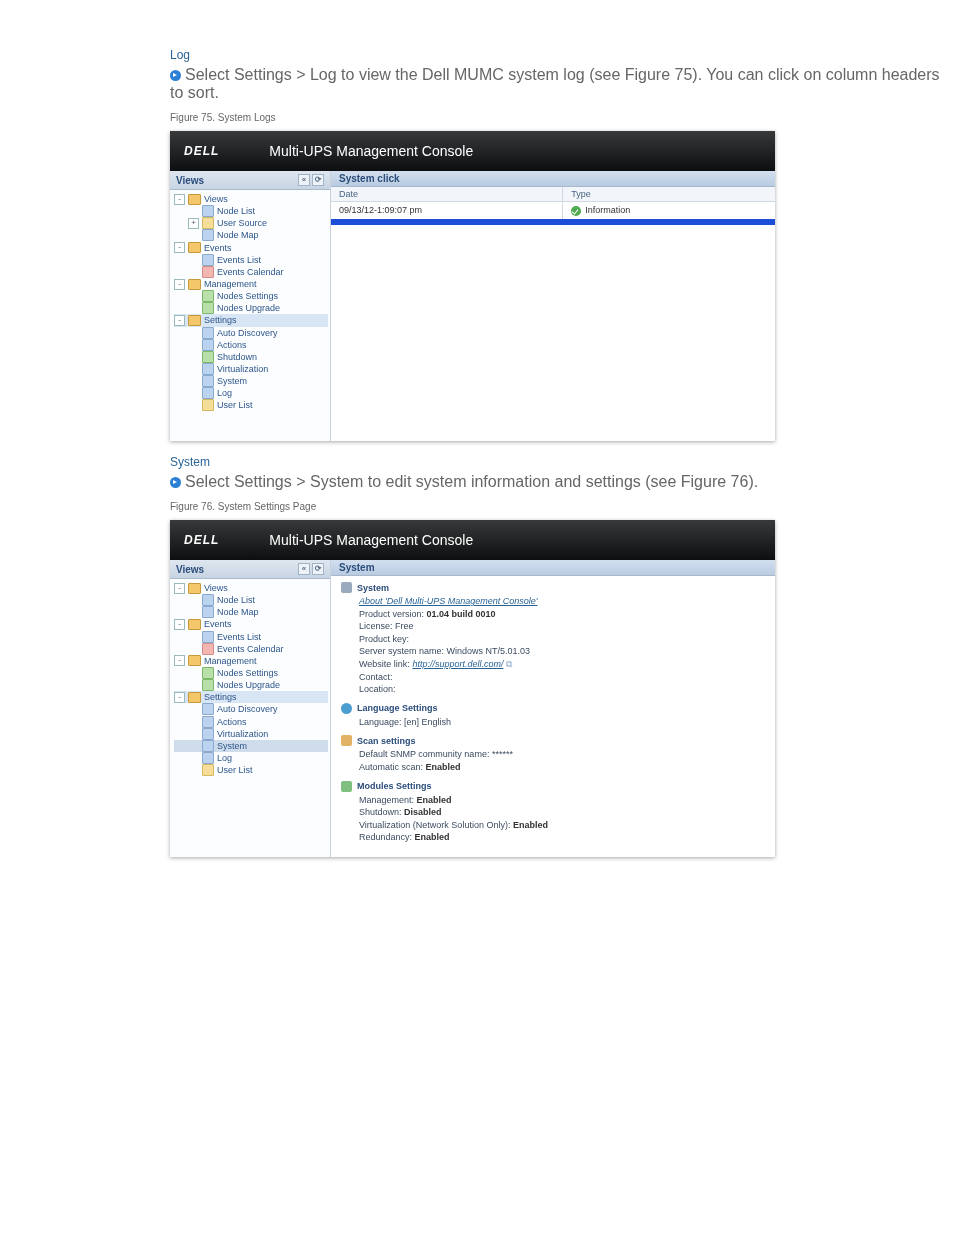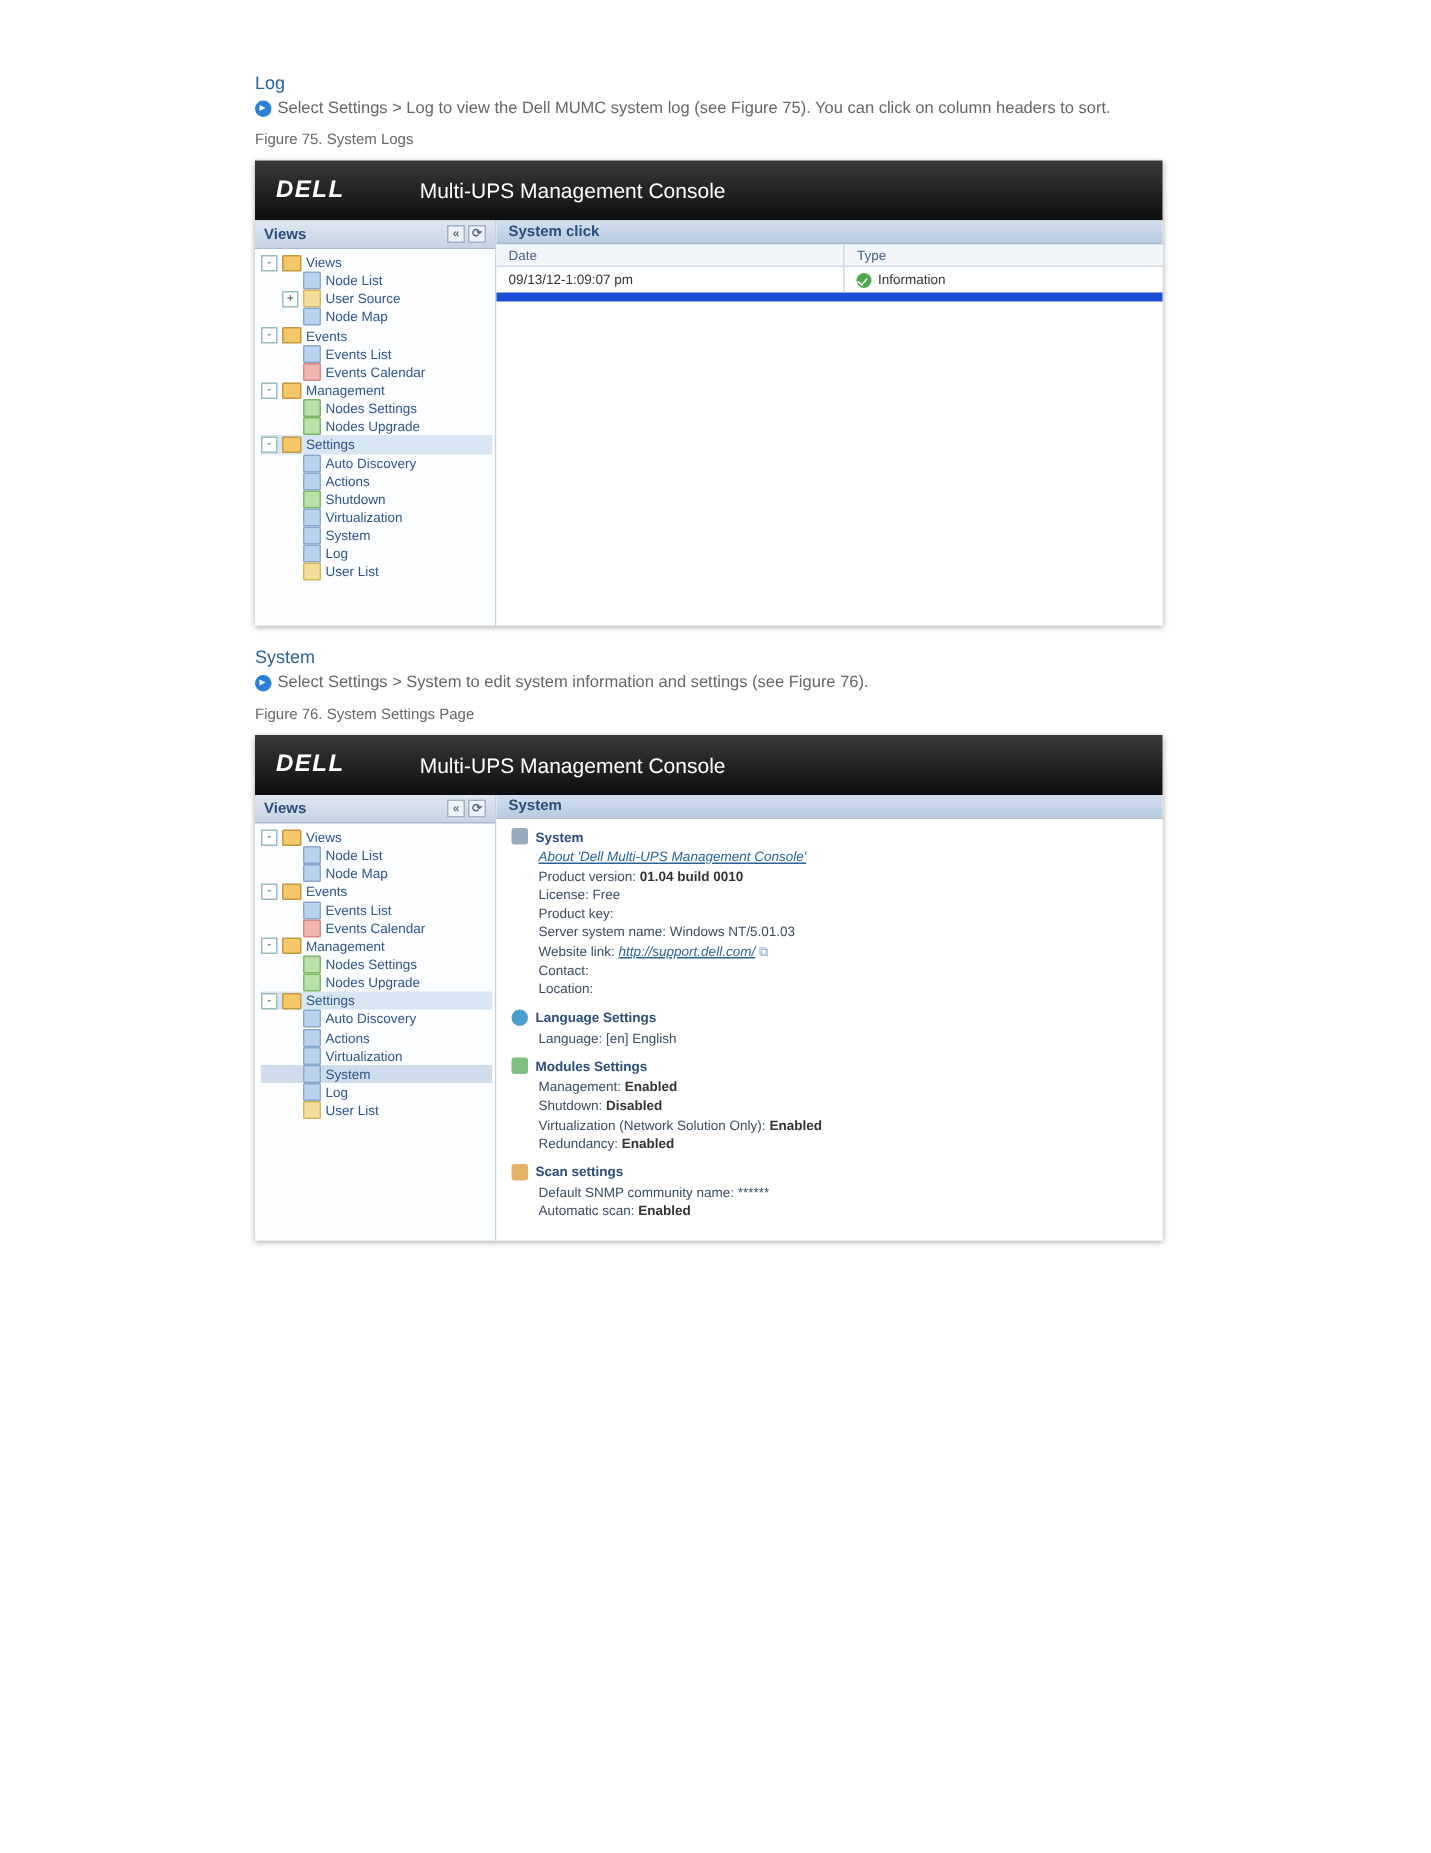--- a/index.html
+++ b/index.html
@@ -1,24 +1,24 @@
 <!DOCTYPE html>
 <html><head>
 <meta charset="utf-8">
 <style>
   body { margin:0; padding:0; background:#fff; font-family: Arial, Helvetica, sans-serif; color:#333; width:954px; }
   .page { padding:42px 0 60px 0; }
   .heading { font-size:12px; color:#2a6496; margin:6px 0 4px 170px; }
-  .subtext { font-size:11px; color:#666; margin:0 0 10px 170px; }
+  .subtext { font-size:16px; color:#666; margin:0 0 10px 170px; }
   .caption { font-size:10px; color:#666; margin:10px 0 8px 170px; }
   .arrow { display:inline-block; width:11px; height:11px; background:#2b7fd4; border-radius:50%; position:relative; vertical-align:middle; margin-right:4px; }
   .arrow::after { content:""; position:absolute; left:3px; top:3px; width:0; height:0; border-top:2.5px solid transparent; border-bottom:2.5px solid transparent; border-left:4px solid #fff; }
   .console { width:605px; margin:6px 0 14px 170px; box-shadow:0 1px 4px rgba(0,0,0,0.35); background:#fff; position:relative; }
   .hdr { height:40px; background:linear-gradient(#37393b,#0d0e0f); color:#fff; display:flex; align-items:center; padding:0 14px; }
-  .hdr .logo { font-weight:bold; font-style:italic; font-size:16px; letter-spacing:1px; margin-right:50px; }
+  .hdr .logo { font-weight:bold; font-style:italic; font-size:12px; letter-spacing:1px; margin-right:50px; }
   .hdr .title { font-size:14px; }
   .body { display:flex; min-height:270px; }
   .sidebar { width:160px; border-right:1px solid #c9d2dc; background:#fbfdff; font-size:9px; }
   .panelhdr { background:linear-gradient(#dfe7f0,#c7d4e3); border-bottom:1px solid #aab9cb; padding:2px 6px; font-size:10px; font-weight:bold; color:#2b4d7b; display:flex; justify-content:space-between; align-items:center; height:14px; }
   .collapse { font-size:9px; color:#5b6e86; display:flex; gap:2px; }
   .collapse span { display:inline-block; border:1px solid #a3b3c6; background:#eef3f9; width:10px; height:10px; line-height:10px; text-align:center; font-size:8px; }
   .tree { padding:3px 2px 12px 4px; line-height:1.35; color:#2c4e7d; }
   .tn { display:flex; align-items:center; gap:3px; padding:0 0 0 2px; white-space:nowrap; }
   .tn.sel { background:#d8e5f5; }
   .tn.sel2 { background:#cfdceb; }
@@ -305,38 +305,38 @@
         </div>
         <div class="syssec">
           <div class="systitle">
                 <span class="sysicon globe"></span>
                 <span>Language Settings</span>
               </div>
           <div class="sysbody"><span>Language: [en] English</span></div>
         </div>
         <div class="syssec">
           <div class="systitle">
+                <span class="sysicon scan"></span>
+                <span>Scan settings</span>
+              </div>
+          <div class="sysbody">
+            <span>Default SNMP community name: ******</span><br>
+            <span>Automatic scan:</span> <b>Enabled</b>
+          </div>
+        </div>
+        <div class="syssec">
+          <div class="systitle">
                 <span class="sysicon mod"></span>
                 <span>Modules Settings</span>
               </div>
           <div class="sysbody">
             <span>Management:</span> <b>Enabled</b><br>
             <span>Shutdown:</span> <b>Disabled</b><br>
             <span>Virtualization (Network Solution Only):</span> <b>Enabled</b><br>
             <span>Redundancy:</span> <b>Enabled</b>
           </div>
         </div>
-        <div class="syssec">
-          <div class="systitle">
-                <span class="sysicon scan"></span>
-                <span>Scan settings</span>
-              </div>
-          <div class="sysbody">
-            <span>Default SNMP community name: ******</span><br>
-            <span>Automatic scan:</span> <b>Enabled</b>
-          </div>
-        </div>
       </div>
     </div>
   </div>
 </div>
 
 </div>
 
 </body></html>

